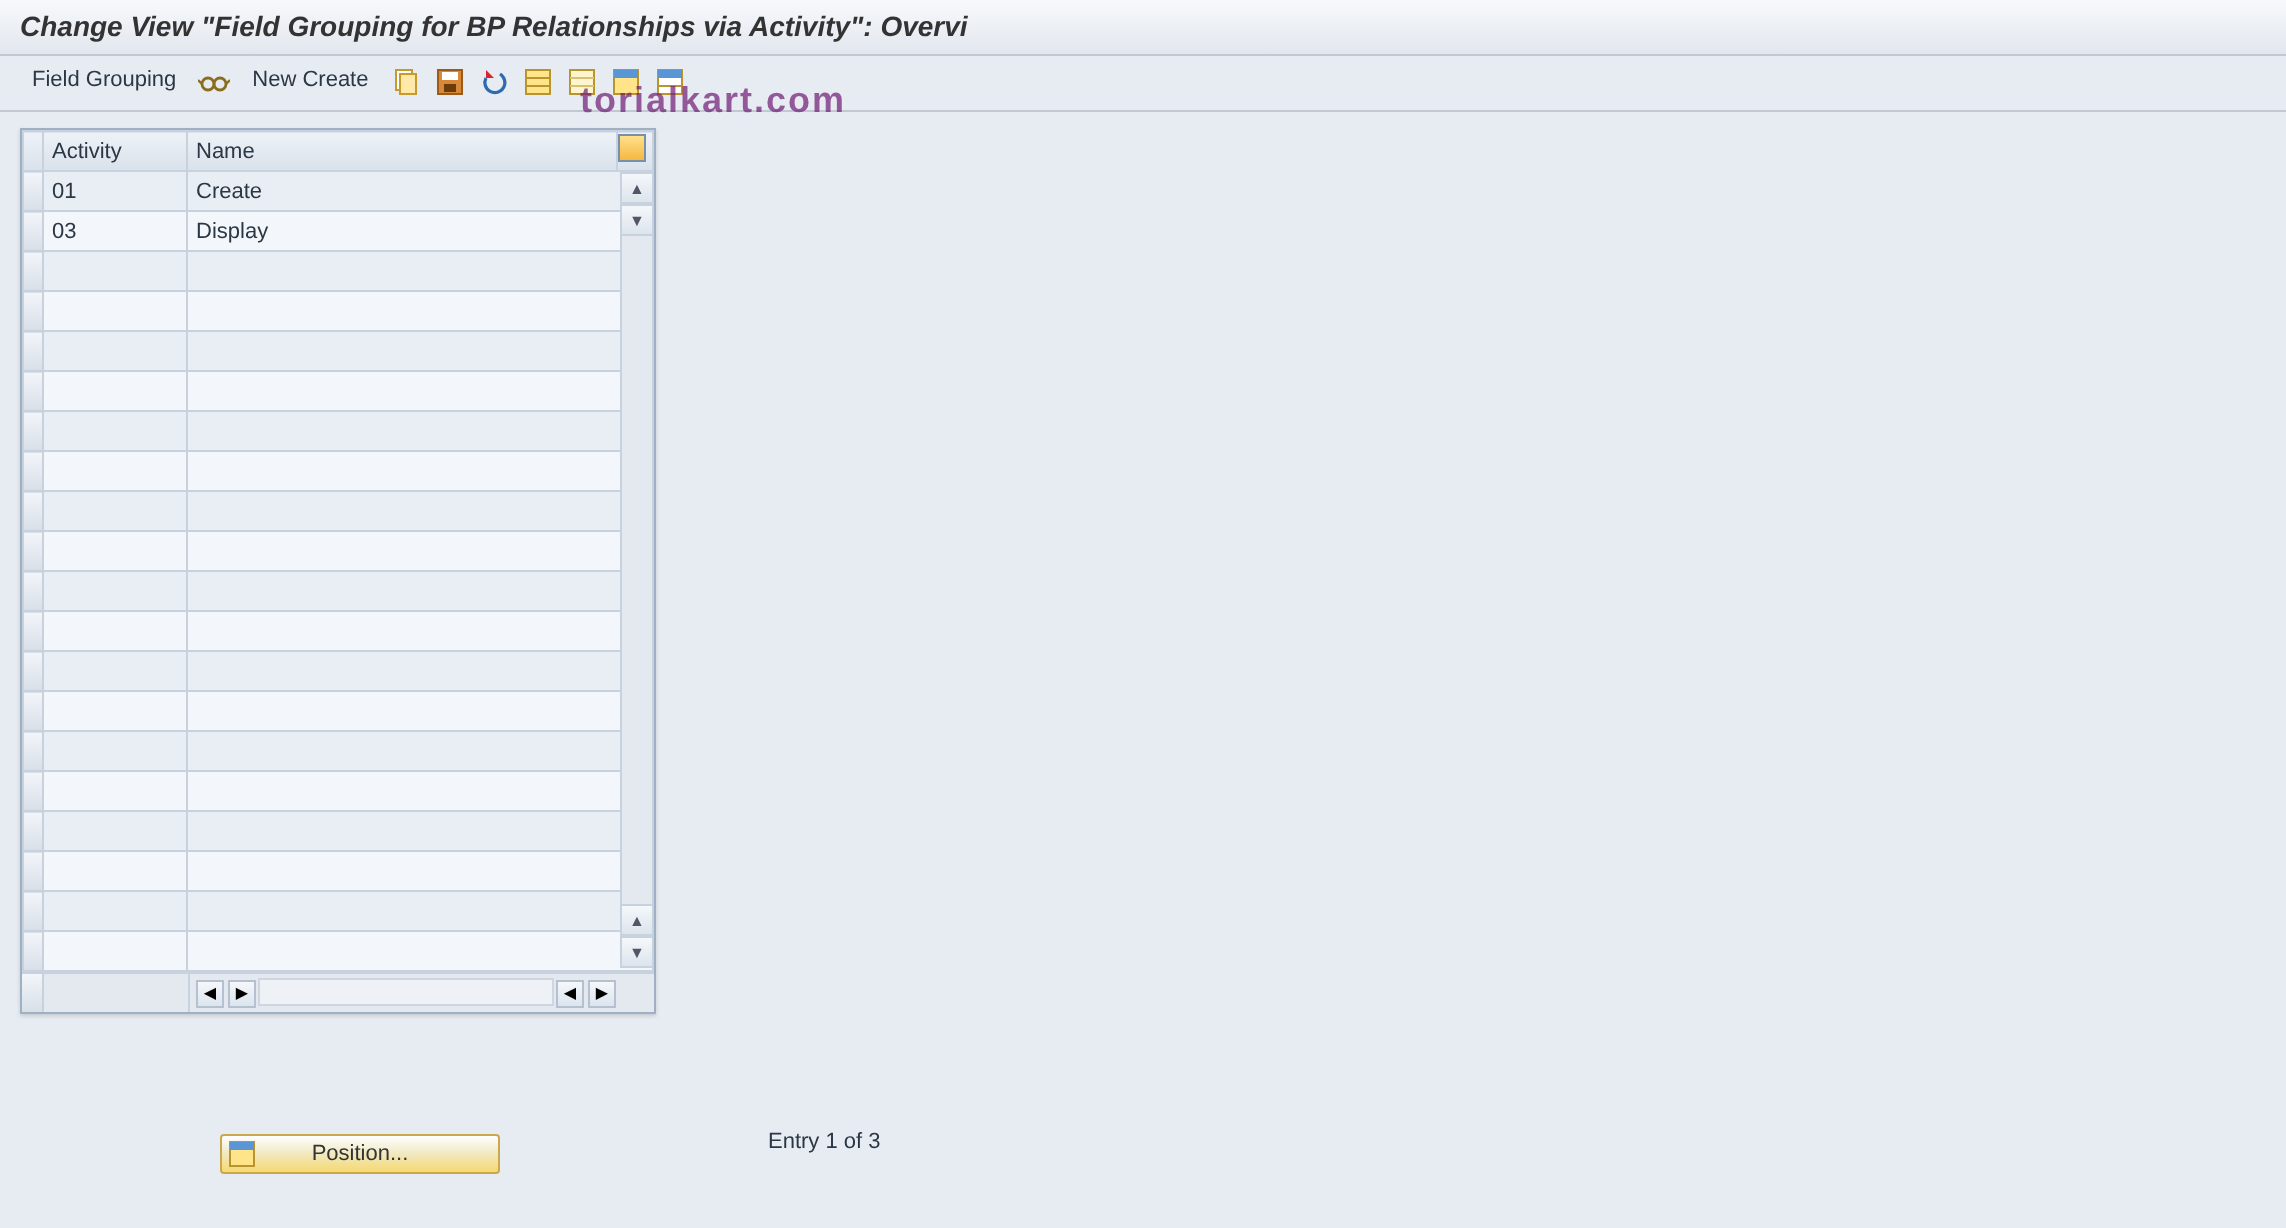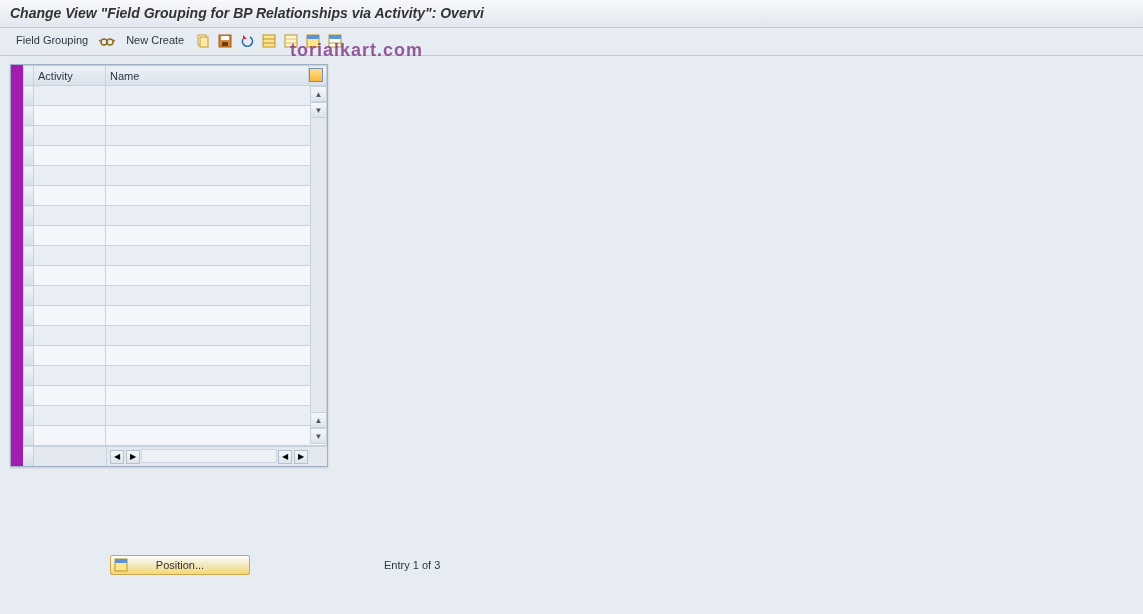--- a/index.html
+++ b/index.html
@@ -68,24 +68,23 @@
 
 .content {
   padding: 8px 10px;
   position: relative;
 }
 
 
 .table-wrap {
   width: 318px;
   border: 1px solid #9fb0c4;
-  background: #a21caf;
+  background: #f97316;
   position: relative;
   box-shadow: 0 1px 2px rgba(0,0,0,0.15);
-  padding-left: 12px;
 }
 .grid {
   border-collapse: collapse;
   width: 100%;
   table-layout: fixed;
 }
 .grid th, .grid td {
   border: 1px solid #c8d2de;
   height: 20px;
   padding: 0 4px;
@@ -154,20 +153,21 @@
   width:140px; height:20px;
   background: linear-gradient(to bottom,#fff,#f0e8c0,#f7d96f);
   border:1px solid #caa94e;
   border-radius:2px;
   display:flex; align-items:center; justify-content:center;
   gap:6px;
   color:#333;
   cursor:pointer;
   font-size:11px;
   position:relative;
+  margin-top:12px;
 }
 .position-btn .picon{
   position:absolute; left:3px; top:2px; width:14px;height:14px;
 }
 .entry-text { color:#2b3744; margin-left:104px;}
 
 </style>
 </head>
 <body>
 
@@ -240,20 +240,30 @@
     <table class="grid">
       <thead>
         <tr>
           <th class="col-sel"></th>
           <th class="col-activity">Activity</th>
           <th class="col-name">Name</th>
           <th class="col-cfg"><span class="cfg-icon"></span></th>
         </tr>
       </thead>
       <tbody id="grid-body">
+          <tr>
+            <td class="col-sel"></td>
+            <td class="cell col-activity">01</td>
+            <td class="cell col-name" colspan="2">Create</td>
+          </tr>
+          <tr>
+            <td class="col-sel"></td>
+            <td class="cell col-activity">03</td>
+            <td class="cell col-name" colspan="2">Display</td>
+          </tr>
           <tr>
             <td class="col-sel"></td>
             <td class="cell col-activity"></td>
             <td class="cell col-name" colspan="2"></td>
           </tr>
           <tr>
             <td class="col-sel"></td>
             <td class="cell col-activity"></td>
             <td class="cell col-name" colspan="2"></td>
           </tr>

